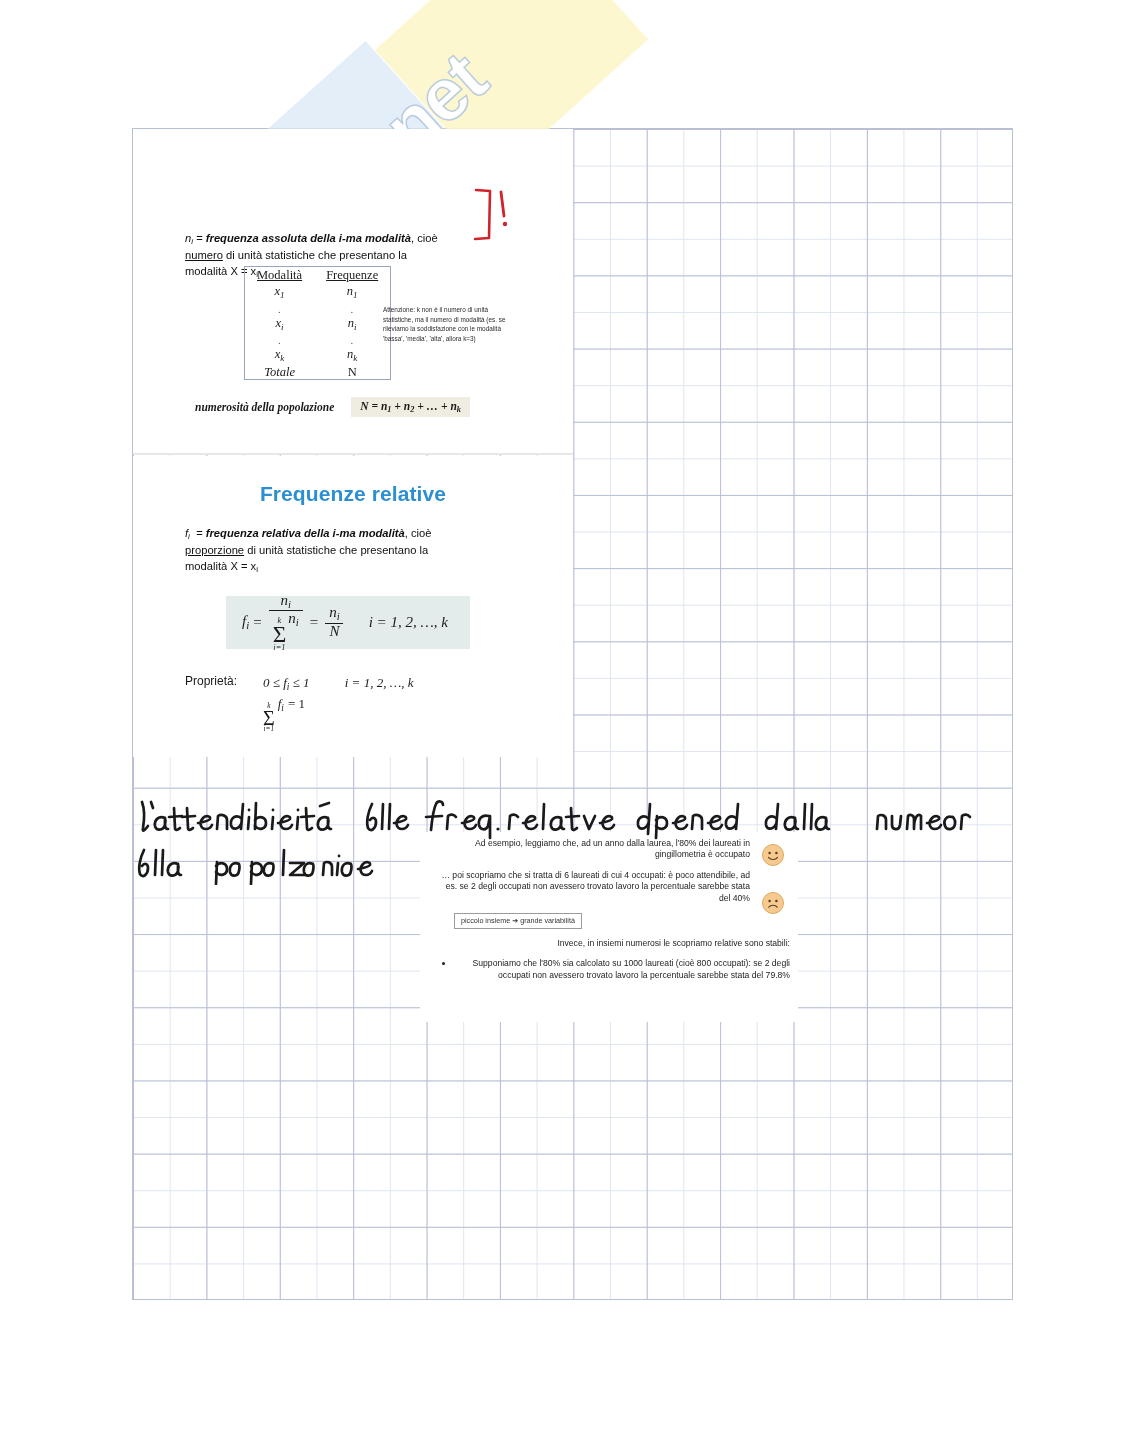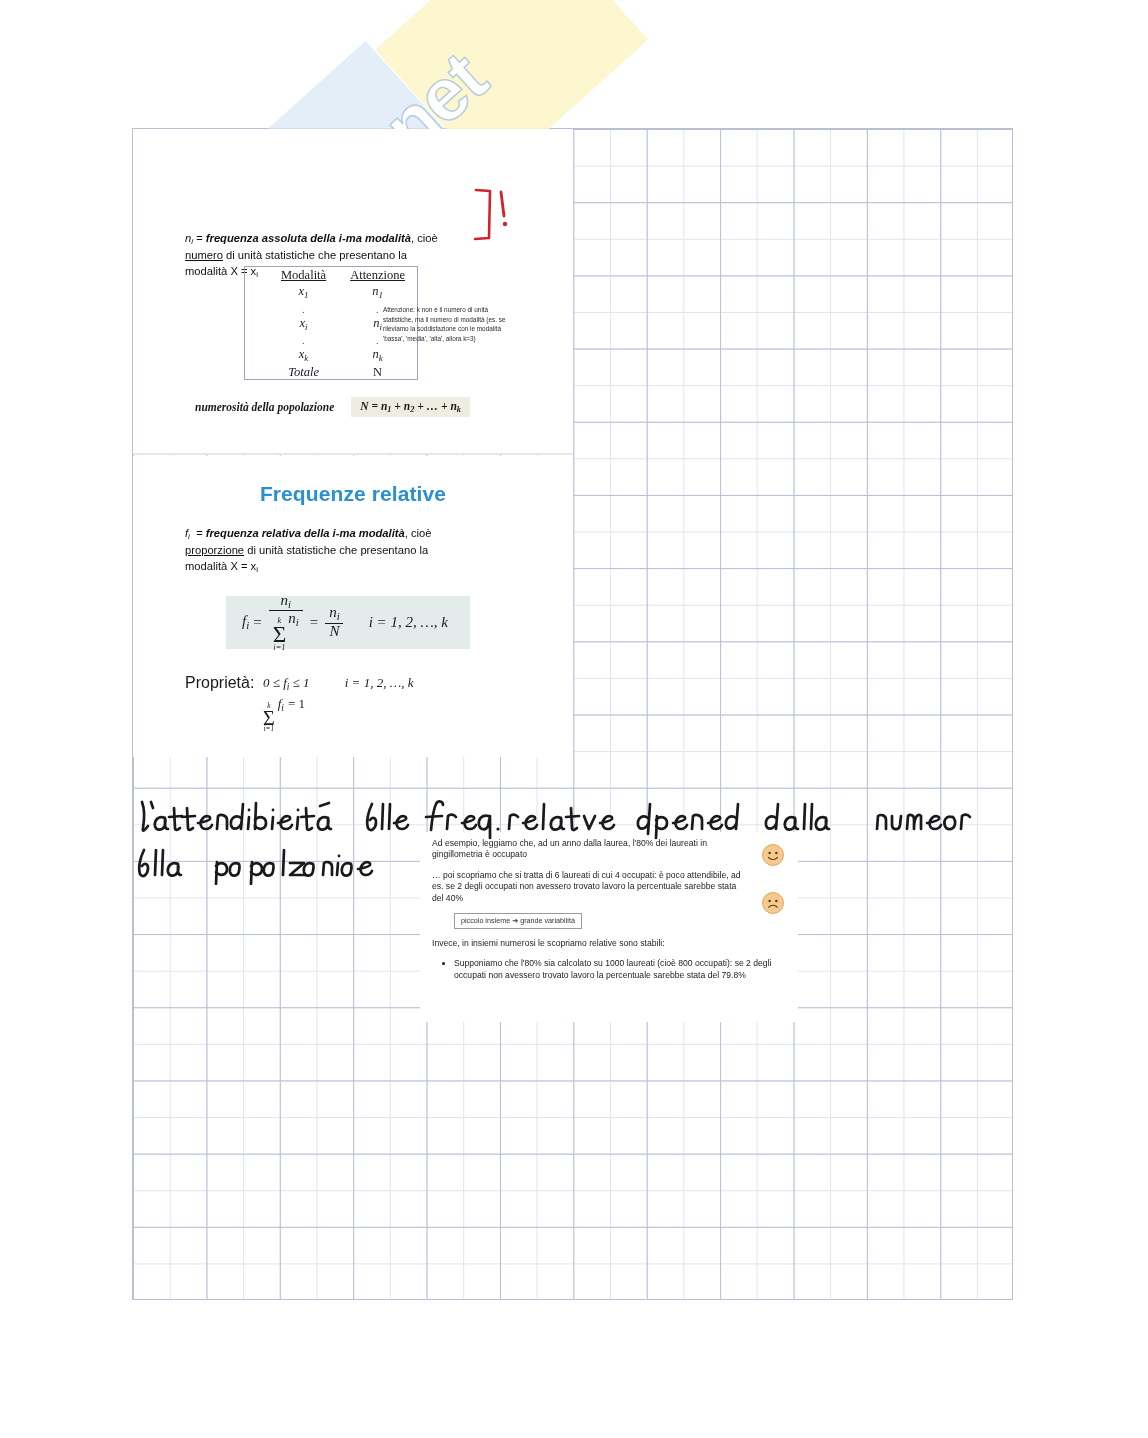--- a/index.html
+++ b/index.html
@@ -120,21 +120,20 @@
   .ul { text-decoration: underline; }
   .sub { font-size: .72em; vertical-align: -.28em; }
   .ital { font-style: italic; }
 
   
   .math-table {
     position: absolute;
     border: 1px solid #9aa6bd;
     font-family: "Liberation Serif", serif;
     background: transparent;
-    padding-left: 24px;
   }
   .math-table table { border-collapse: collapse; }
   .math-table td {
     text-align: center;
     font-style: italic;
     font-size: 12.5px;
     color: #1a1a1a;
     padding: 0 12px;
     height: 14px;
     line-height: 14px;
@@ -212,21 +211,21 @@
     font-style: normal;
   }
   .sigma-glyph .lim {
     font-size: .36em;
     line-height: 1;
     font-style: italic;
   }
 
   .proprieta-label {
     position: absolute;
-    font-size: 16px;
+    font-size: 12px;
     color: #1a1a1a;
     text-align: center;
   }
   .prop-line {
     position: absolute;
     font-family: "Liberation Serif", serif;
     font-size: 13px;
     color: #1a1a1a;
     font-style: italic;
   }
@@ -268,21 +267,21 @@
     position: absolute;
     left: 420px; top: 832px;
     width: 378px; height: 190px;
     background: #ffffff;
     z-index: 15;
     padding: 6px 8px 0 8px;
     font-size: 8.6px;
     line-height: 1.33;
     color: #1d1d1d;
   }
-  #slide-3 p { margin: 0 0 9px 4px; }
+  #slide-3 p { margin: 0 0 9px 4px; text-align: right; }
   #slide-3 .p-with-face { position: relative; padding-right: 40px; }
   .face {
     position: absolute;
     width: 22px; height: 22px;
     border-radius: 50%;
   }
   .face-happy {
     background: #f6c98f;
     border: 1px solid #e0a85f;
     right: 6px; top: 6px;
@@ -295,21 +294,21 @@
   .face svg { display: block; }
   .callout {
     display: inline-block;
     border: 1px solid #9b9b9b;
     padding: 2px 6px;
     font-size: 7.2px;
     color: #333;
     margin: 0 0 9px 26px;
     background: #fff;
   }
-  #slide-3 ul { margin: 3px 0 0 0; padding-left: 26px; }
+  #slide-3 ul { margin: 3px 0 0 0; padding-left: 26px; text-align: right; }
   #slide-3 li { margin: 0; }
 </style>
 </head>
 <body>
 
 <div id="grid-paper"></div>
 
 <div id="watermark">
   <div class="wm-band wm-yellow"></div>
   <div class="wm-band wm-blue"></div>
@@ -327,21 +326,21 @@
       <span class="bi">frequenza assoluta della i-ma modalità</span><span>, cioè</span><br>
       <span class="ul">numero</span><span> di unità statistiche che presentano la</span><br>
       <span>modalità X = x</span><span class="sub">i</span>
     </div>
 
     <div class="math-table" style="left:111px; top:137px;">
       <table>
         <tbody>
             <tr>
           <td class="hdr">Modalità</td>
-          <td class="hdr">Attenzione</td>
+          <td class="hdr">Frequenze</td>
         </tr>
         <tr>
           <td>x<span class="sub">1</span></td>
           <td>n<span class="sub">1</span></td>
         </tr>
         <tr>
           <td class="dot">.</td>
           <td class="dot">.</td>
         </tr>
         <tr>

